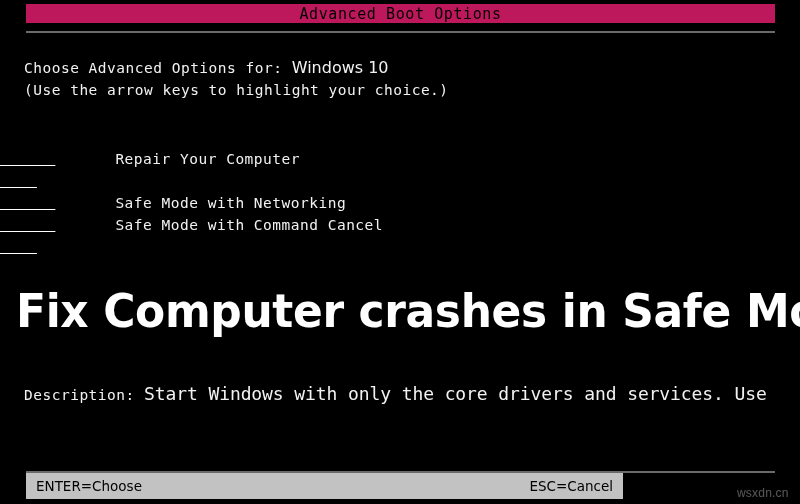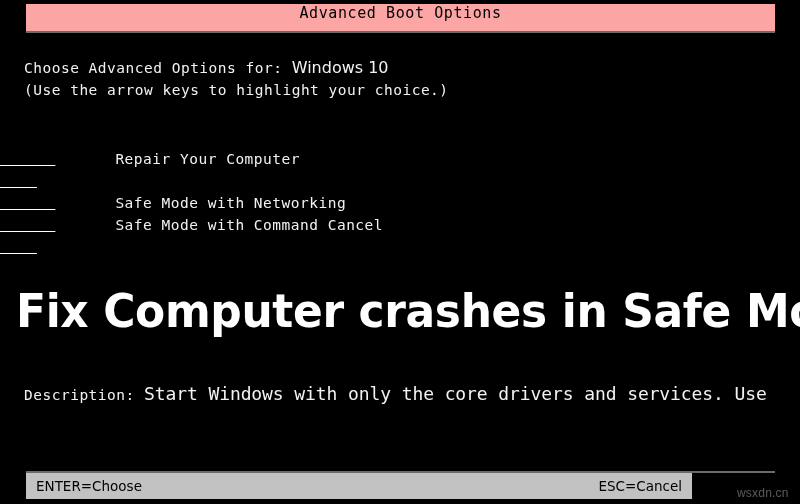--- a/index.html
+++ b/index.html
@@ -23,24 +23,25 @@
     height: 504px;
     background: #000000;
   }
 
   
   .titlebar {
     position: absolute;
     left: 26px;
     top: 4px;
     width: 749px;
-    height: 27px;
-    background: #fca5a5;
+    height: 19px;
+    background: #be185d;
     color: #000000;
     display: flex;
+    align-items: center;
     justify-content: center;
     font-family: "DejaVu Sans Mono", "Liberation Mono", monospace;
     font-size: 15px;
     letter-spacing: 0.6px;
     box-sizing: border-box;
   }
   .titlebar-underline {
     position: absolute;
     left: 26px;
     top: 31px;
@@ -143,21 +144,21 @@
   .desc-line-2 {
     display: block;
     padding-left: 116px;
   }
 
   
   .bottombar {
     position: absolute;
     left: 26px;
     top: 473px;
-    width: 666px;
+    width: 597px;
     height: 26px;
     background: #c2c2c2;
     color: #000000;
     display: flex;
     align-items: center;
     justify-content: space-between;
     padding: 0 10px;
     box-sizing: border-box;
     font-family: "DejaVu Sans", "Liberation Sans", sans-serif;
     font-size: 13.5px;

